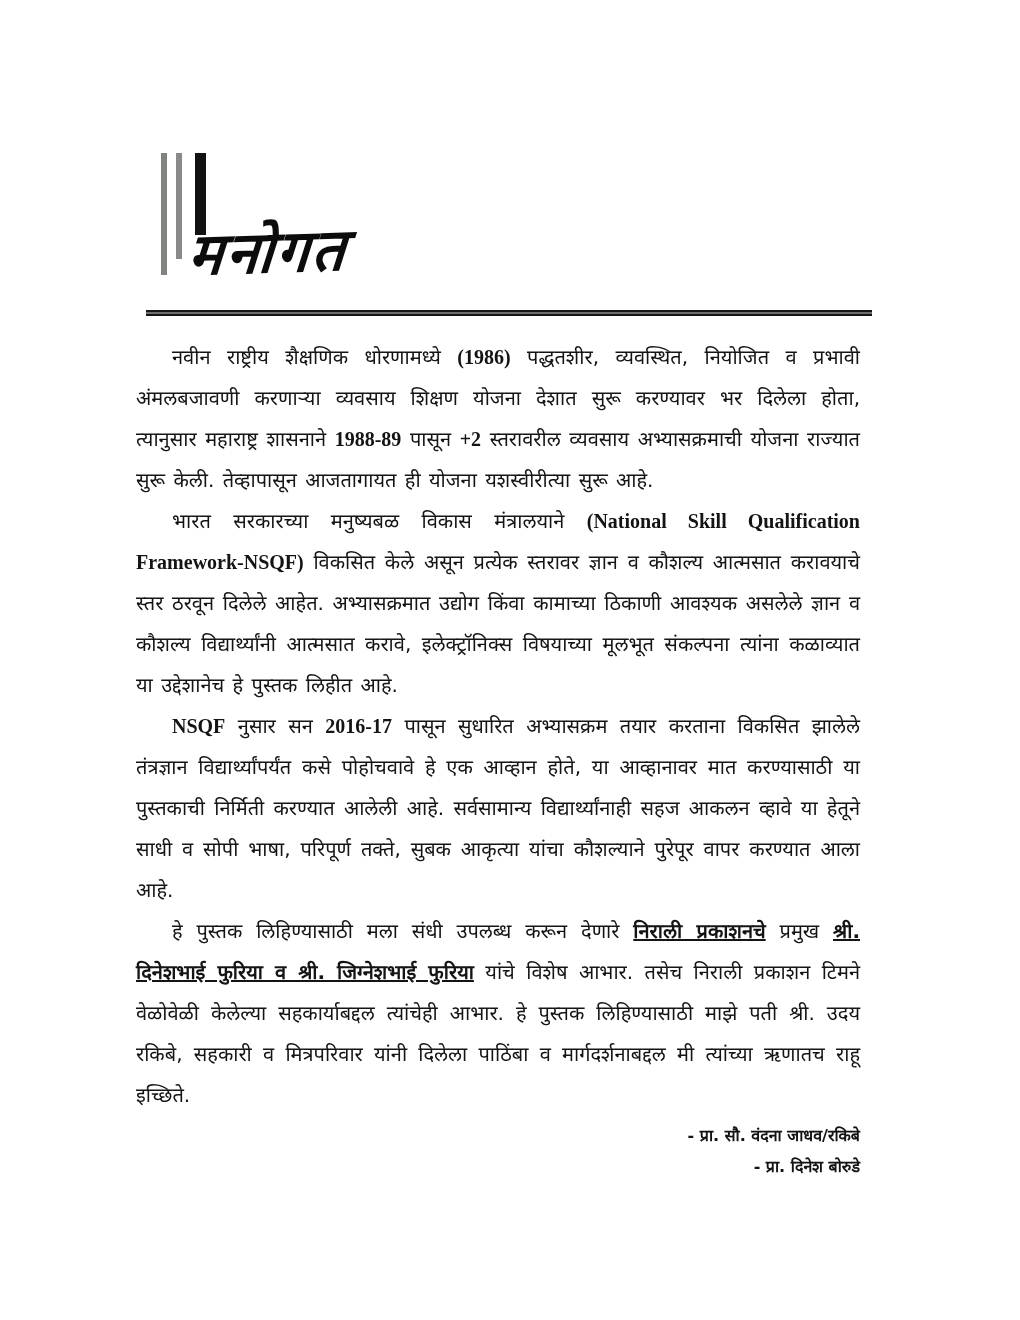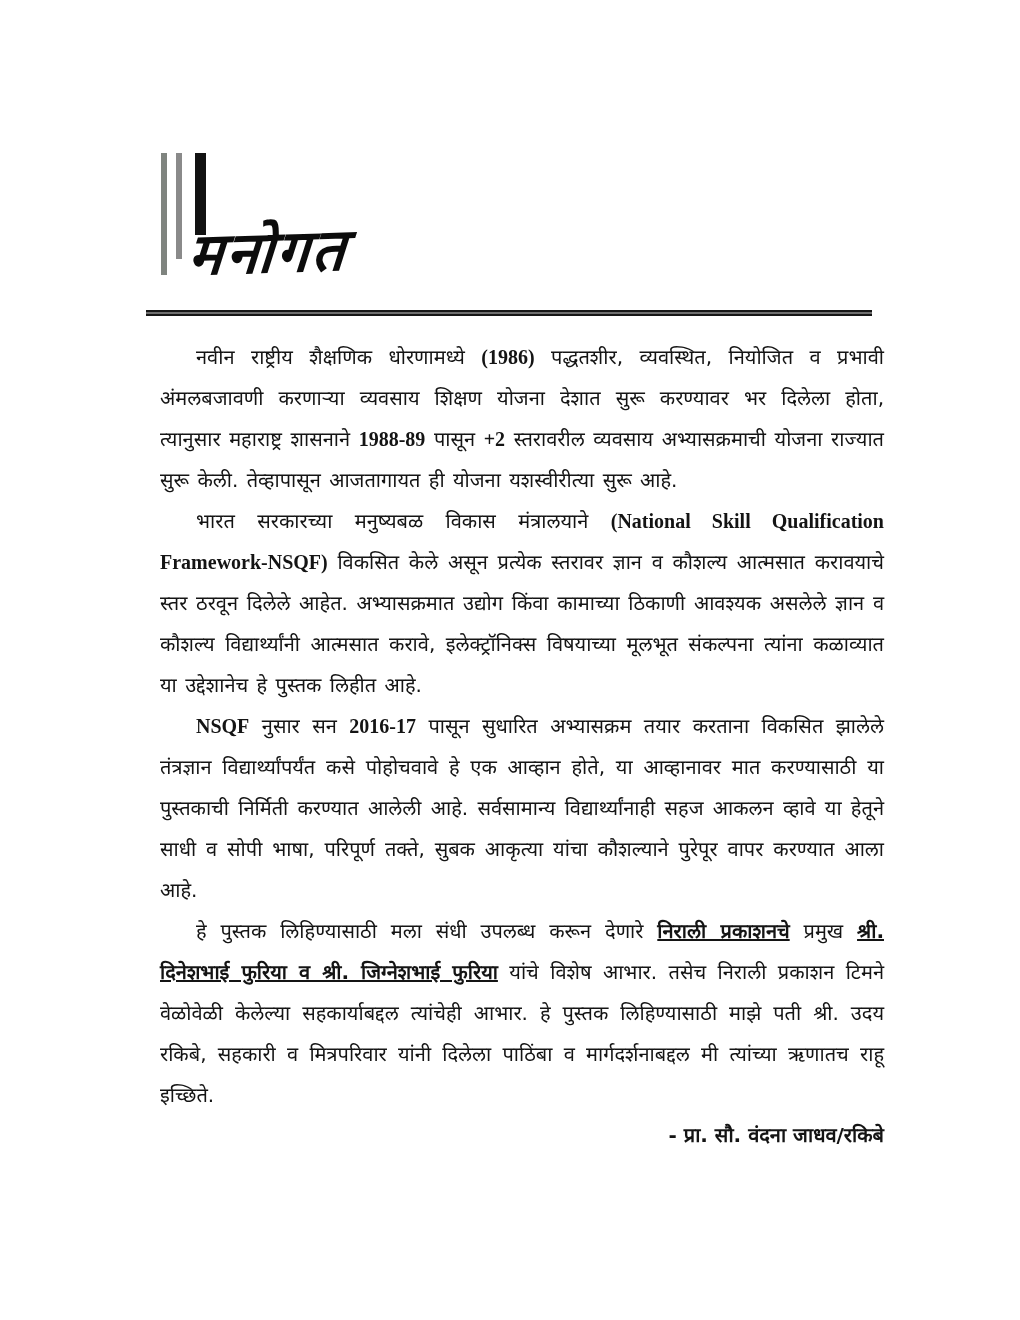--- a/index.html
+++ b/index.html
@@ -56,21 +56,21 @@
       to bottom,
       #161616 0px, #161616 2px,
       #6f6f6f 2px, #6f6f6f 4px,
       #161616 4px, #161616 6px
     );
   }
 
   
   .content {
     position: absolute;
-    left: 160px;
+    left: 136px;
     top: 337px;
     width: 724px;
   }
   .para {
     margin: 0;
     font-size: 20px;
     line-height: 41px;
     text-align: justify;
     text-indent: 36px;
     word-spacing: 2px;
@@ -85,21 +85,21 @@
     font-family: "Liberation Serif", "DejaVu Serif", serif;
   }
 
   
   .signature-block {
     margin-top: 4px;
     text-align: right;
   }
   .signature-line {
     margin: 0;
-    font-size: 20px;
+    font-size: 16px;
     line-height: 31px;
     font-weight: bold;
     color: #141414;
   }
 </style>
 </head>
 <body>
 
 <div class="page">
 
@@ -113,16 +113,17 @@
 
   <div class="content">
     <div id="paragraphs">
         <p class="para"><span>नवीन राष्ट्रीय शैक्षणिक धोरणामध्ये </span><span class="seg-bold-latin">(1986)</span><span> पद्धतशीर, व्यवस्थित, नियोजित व प्रभावी अंमलबजावणी करणाऱ्या व्यवसाय शिक्षण योजना देशात सुरू करण्यावर भर दिलेला होता, त्यानुसार महाराष्ट्र शासनाने </span><span class="seg-bold-latin">1988-89</span><span> पासून </span><span class="seg-bold-latin">+2</span><span> स्तरावरील व्यवसाय अभ्यासक्रमाची योजना राज्यात सुरू केली. तेव्हापासून आजतागायत ही योजना यशस्वीरीत्या सुरू आहे.</span></p>
         <p class="para"><span>भारत सरकारच्या मनुष्यबळ विकास मंत्रालयाने </span><span class="seg-bold-latin">(National Skill Qualification Framework-NSQF)</span><span> विकसित केले असून प्रत्येक स्तरावर ज्ञान व कौशल्य आत्मसात करावयाचे स्तर ठरवून दिलेले आहेत. अभ्यासक्रमात उद्योग किंवा कामाच्या ठिकाणी आवश्यक असलेले ज्ञान व कौशल्य विद्यार्थ्यांनी आत्मसात करावे, इलेक्ट्रॉनिक्स विषयाच्या मूलभूत संकल्पना त्यांना कळाव्यात या उद्देशानेच हे पुस्तक लिहीत आहे.</span></p>
         <p class="para"><span class="seg-bold-latin">NSQF</span><span> नुसार सन </span><span class="seg-bold-latin">2016-17</span><span> पासून सुधारित अभ्यासक्रम तयार करताना विकसित झालेले तंत्रज्ञान विद्यार्थ्यांपर्यंत कसे पोहोचवावे हे एक आव्हान होते, या आव्हानावर मात करण्यासाठी या पुस्तकाची निर्मिती करण्यात आलेली आहे. सर्वसामान्य विद्यार्थ्यांनाही सहज आकलन व्हावे या हेतूने साधी व सोपी भाषा, परिपूर्ण तक्ते, सुबक आकृत्या यांचा कौशल्याने पुरेपूर वापर करण्यात आला आहे.</span></p>
         <p class="para"><span>हे पुस्तक लिहिण्यासाठी मला संधी उपलब्ध करून देणारे </span><span class="seg-bold">निराली प्रकाशनचे</span><span> प्रमुख </span><span class="seg-bold">श्री. दिनेशभाई फुरिया व श्री. जिग्नेशभाई फुरिया</span><span> यांचे विशेष आभार. तसेच निराली प्रकाशन टिमने वेळोवेळी केलेल्या सहकार्याबद्दल त्यांचेही आभार. हे पुस्तक लिहिण्यासाठी माझे पती श्री. उदय रकिबे, सहकारी व मित्रपरिवार यांनी दिलेला पाठिंबा व मार्गदर्शनाबद्दल मी त्यांच्या ऋणातच राहू इच्छिते.</span></p>
       </div>
     <div class="signature-block" id="signatures">
         <p class="signature-line">- प्रा. सौ. वंदना जाधव/रकिबे</p>
+        <p class="signature-line">- प्रा. दिनेश बोरुडे</p>
       </div>
   </div>
 
 </div>
 
 </body></html>

